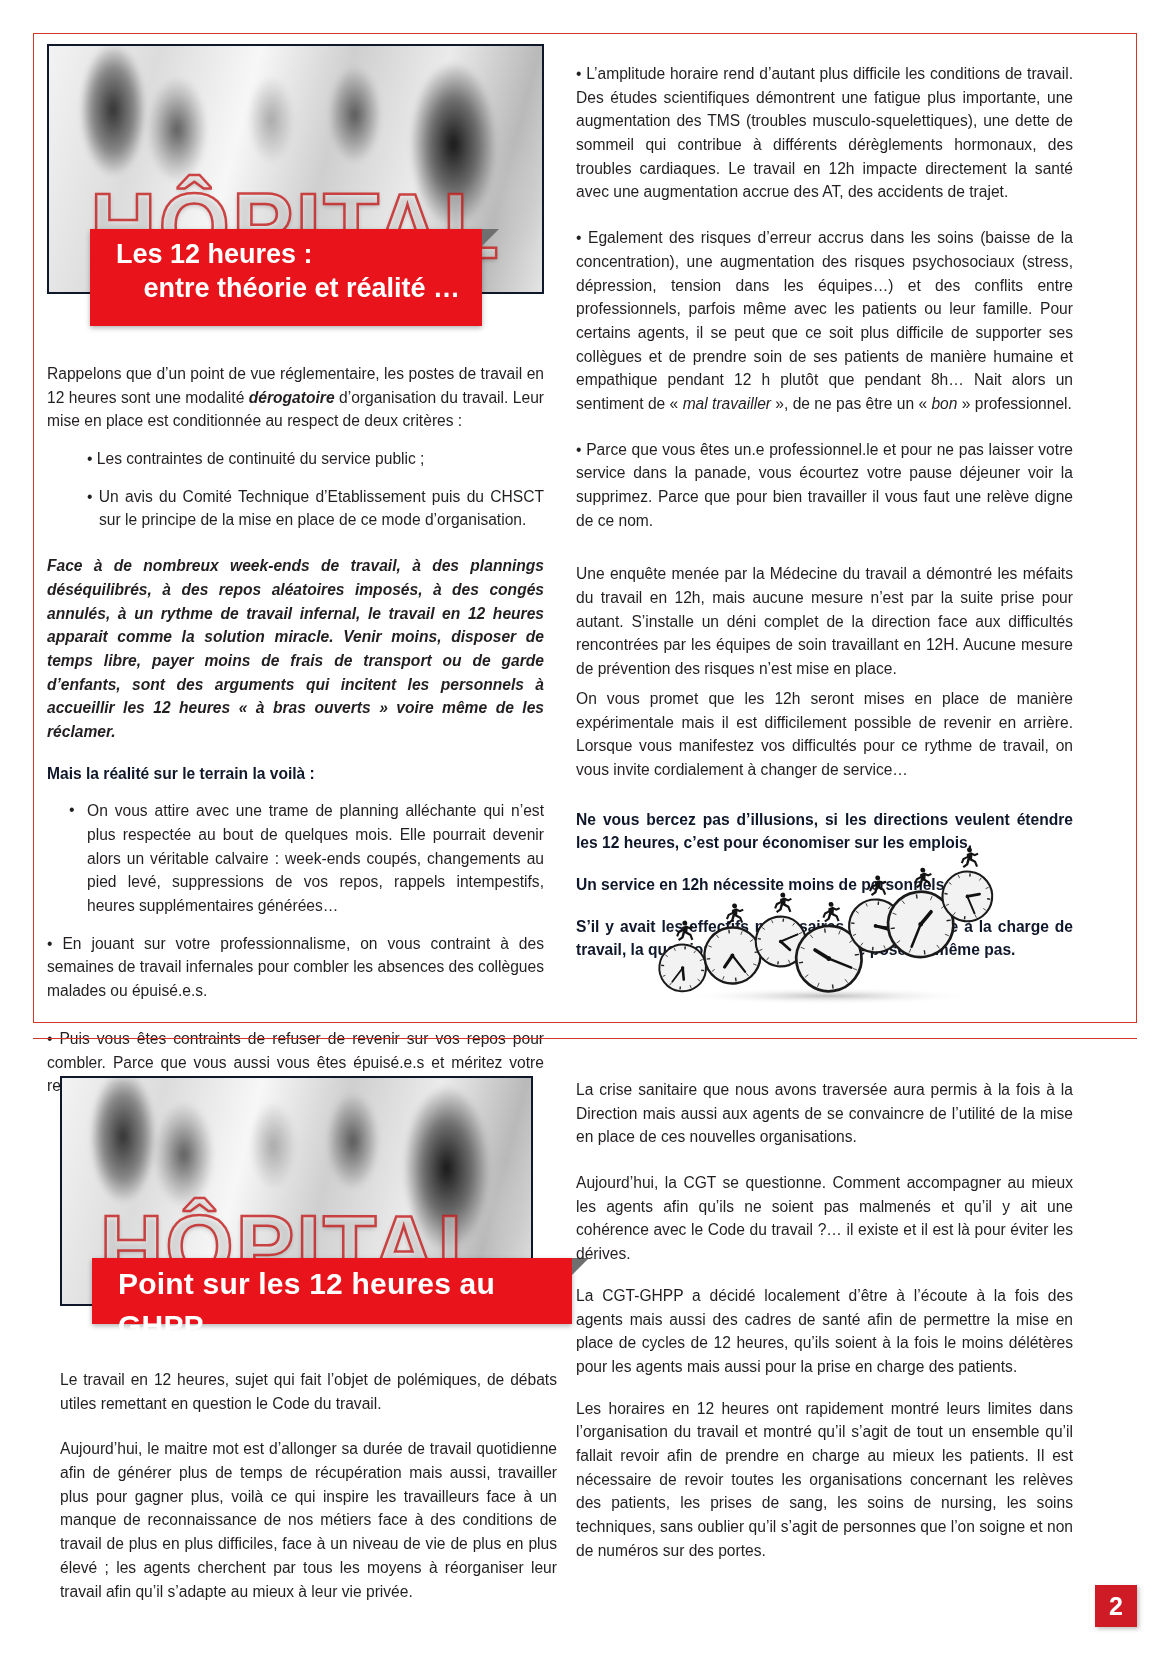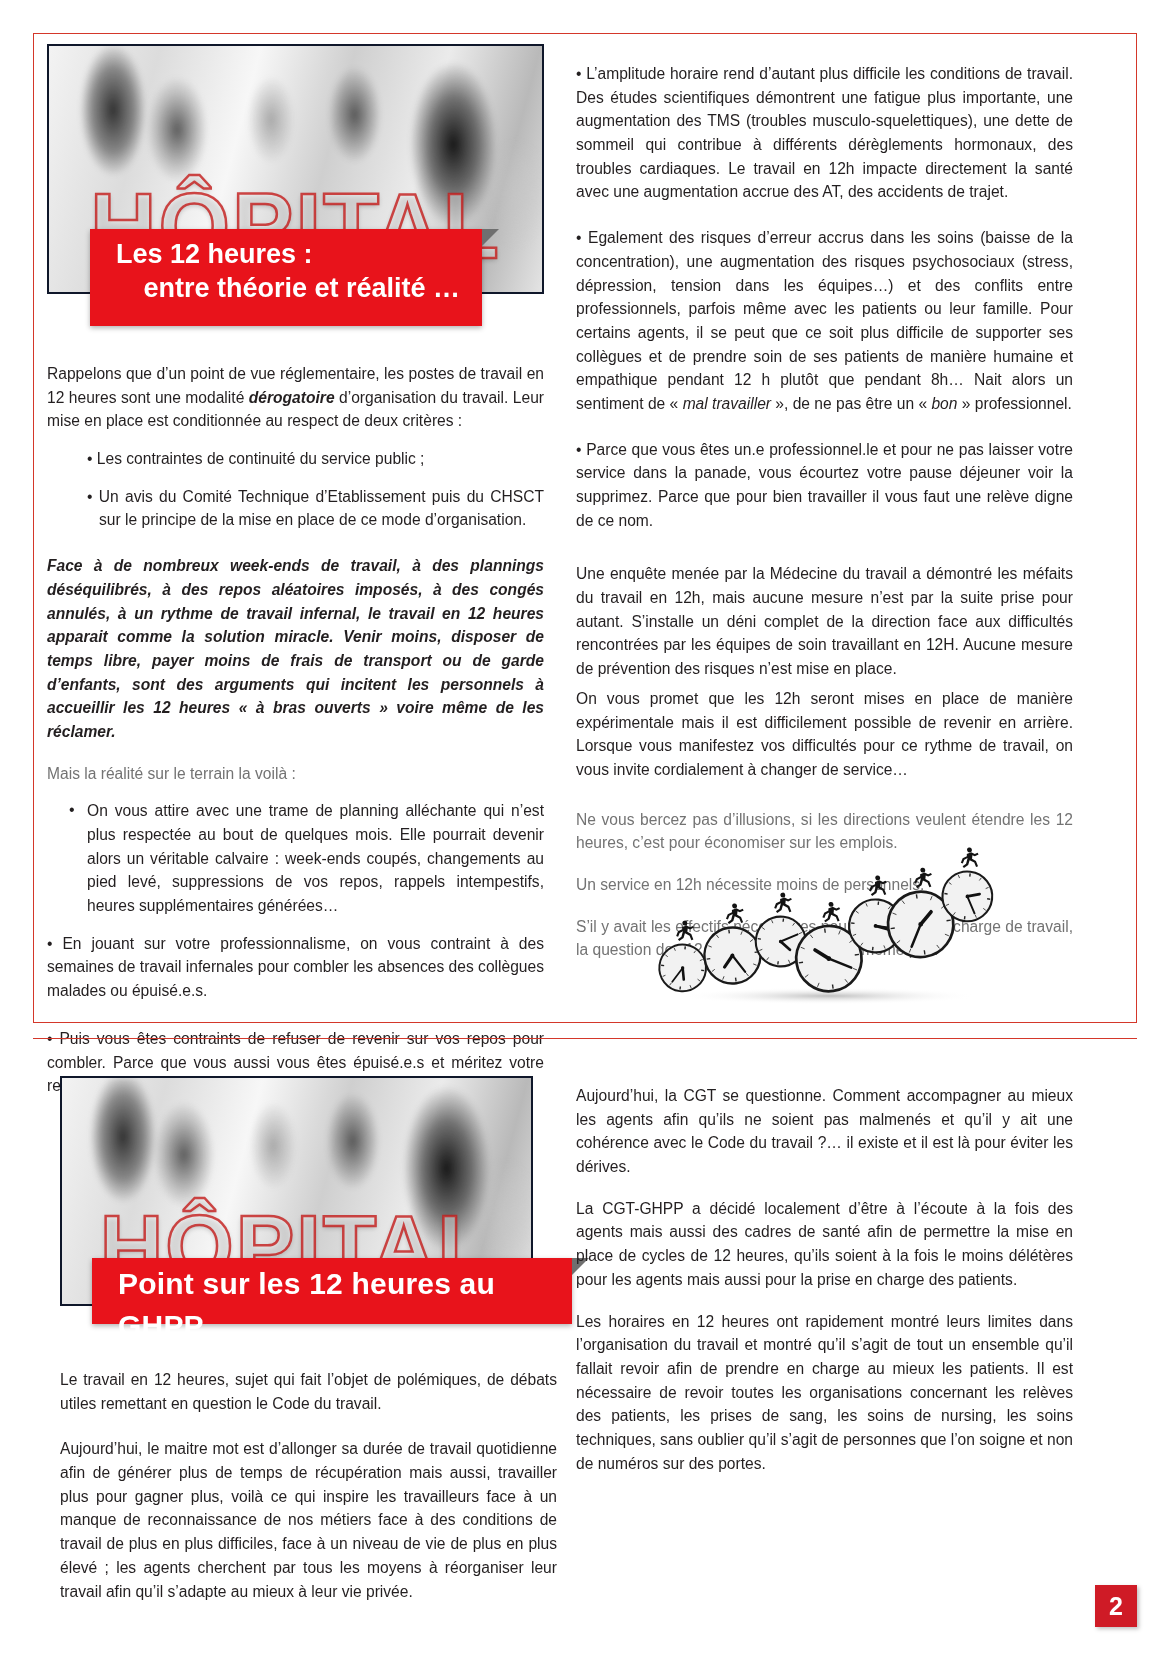--- a/index.html
+++ b/index.html
@@ -36,22 +36,22 @@
     font-size: 15.6px;
     line-height: 1.52;
     text-align: justify;
     hyphens: none;
   }
   .col-text p { margin: 0 0 14px 0; }
   .p-tight { margin-bottom: 6px !important; }
   .bold { font-weight: bold; font-style: italic; }
   .ital { font-style: italic; }
   .red-bold {
-    color: #737373;
-    font-weight: normal;
+    color: #0f172a;
+    font-weight: bold;
   }
   .italic-block {
     font-style: italic;
     font-weight: bold;
     text-align: justify;
   }
 
   
   .sec1-left {
     position: absolute;
@@ -470,20 +470,21 @@
     </div>
 
     <div class="col-text sec2-left-body">
       <p>Le travail en 12 heures, sujet qui fait l’objet de polémiques, de débats utiles remettant en question le Code du travail.</p>
       <p style="margin-top:22px;">Aujourd’hui, le maitre mot est d’allonger sa durée de travail quotidienne afin de générer plus de temps de récupération mais aussi, travailler plus pour gagner plus, voilà ce qui inspire les travailleurs face à un manque de reconnaissance de nos métiers face à des conditions de travail de plus en plus difficiles, face à un niveau de vie de plus en plus élevé ; les agents cherchent par tous les moyens à réorganiser leur travail afin qu’il s’adapte au mieux à leur vie privée.</p>
     </div>
   </div>
 
   <div class="sec2-right col-text">
 
+    <p style="margin-top:16px;">La crise sanitaire que nous avons traversée aura permis à la fois à la Direction mais aussi aux agents de se convaincre de l’utilité de la mise en place de ces nouvelles organisations.</p>
 
     <p style="margin-top:22px;">Aujourd’hui, la CGT se questionne. Comment accompagner au mieux les agents afin qu’ils ne soient pas malmenés et qu’il y ait une cohérence avec le Code du travail ?… il existe et il est là pour éviter les dérives.</p>
 
     <p style="margin-top:18px;">La CGT-GHPP a décidé localement d’être à l’écoute à la fois des agents mais aussi des cadres de santé afin de permettre la mise en place de cycles de 12 heures, qu’ils soient à la fois le moins délétères pour les agents mais aussi pour la prise en charge des patients.</p>
 
     <p style="margin-top:18px;">Les horaires en 12 heures ont rapidement montré leurs limites dans l’organisation du travail et montré qu’il s’agit de tout un ensemble qu’il fallait revoir afin de prendre en charge au mieux les patients. Il est nécessaire de revoir toutes les organisations concernant les relèves des patients, les prises de sang, les soins de nursing, les soins techniques, sans oublier qu’il s’agit de personnes que l’on soigne et non de numéros sur des portes.</p>
   </div>
 
   <div class="page-badge">2</div>
 

